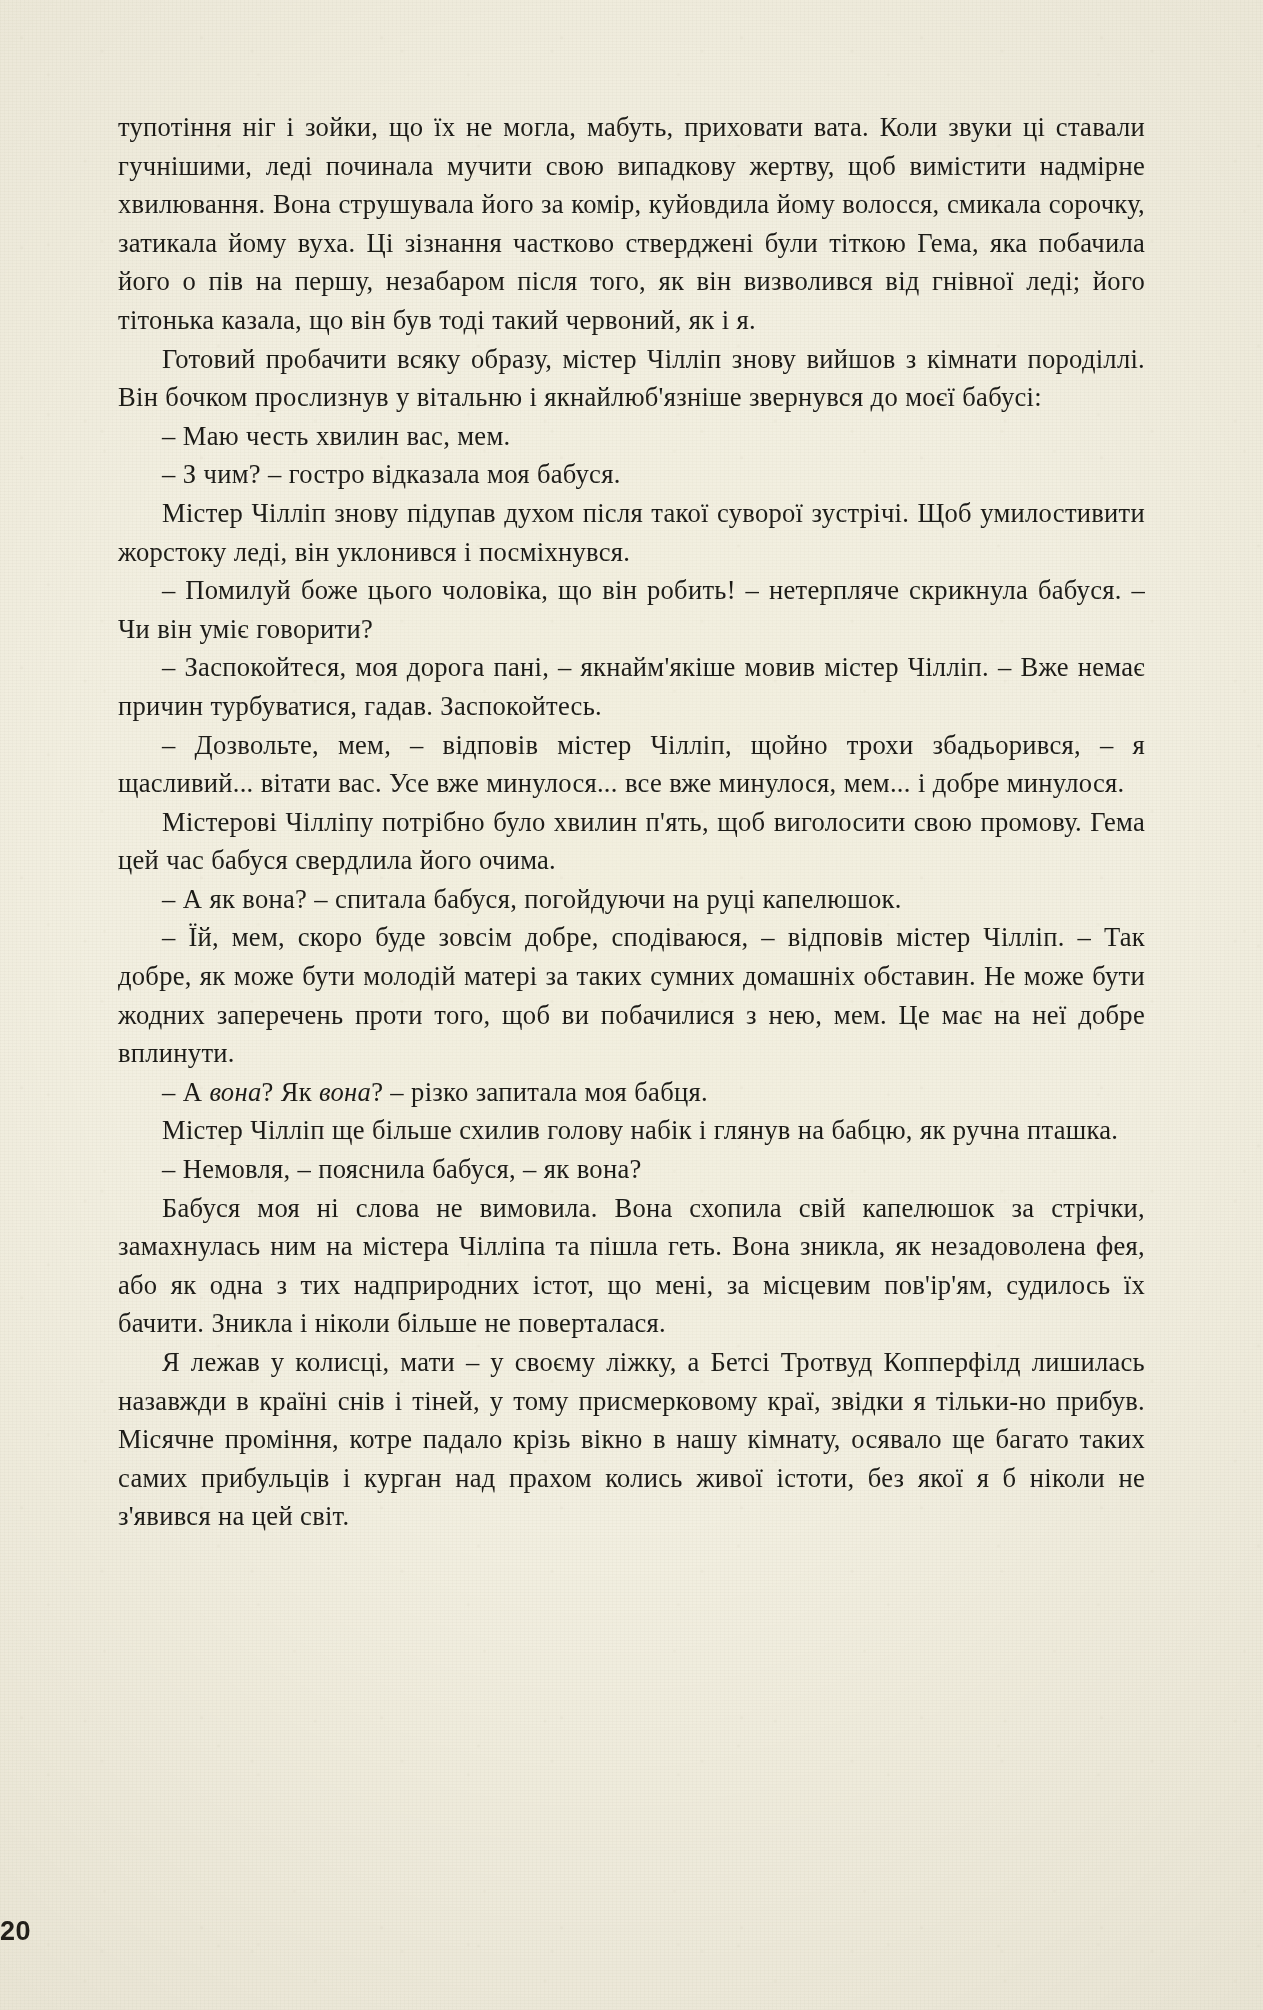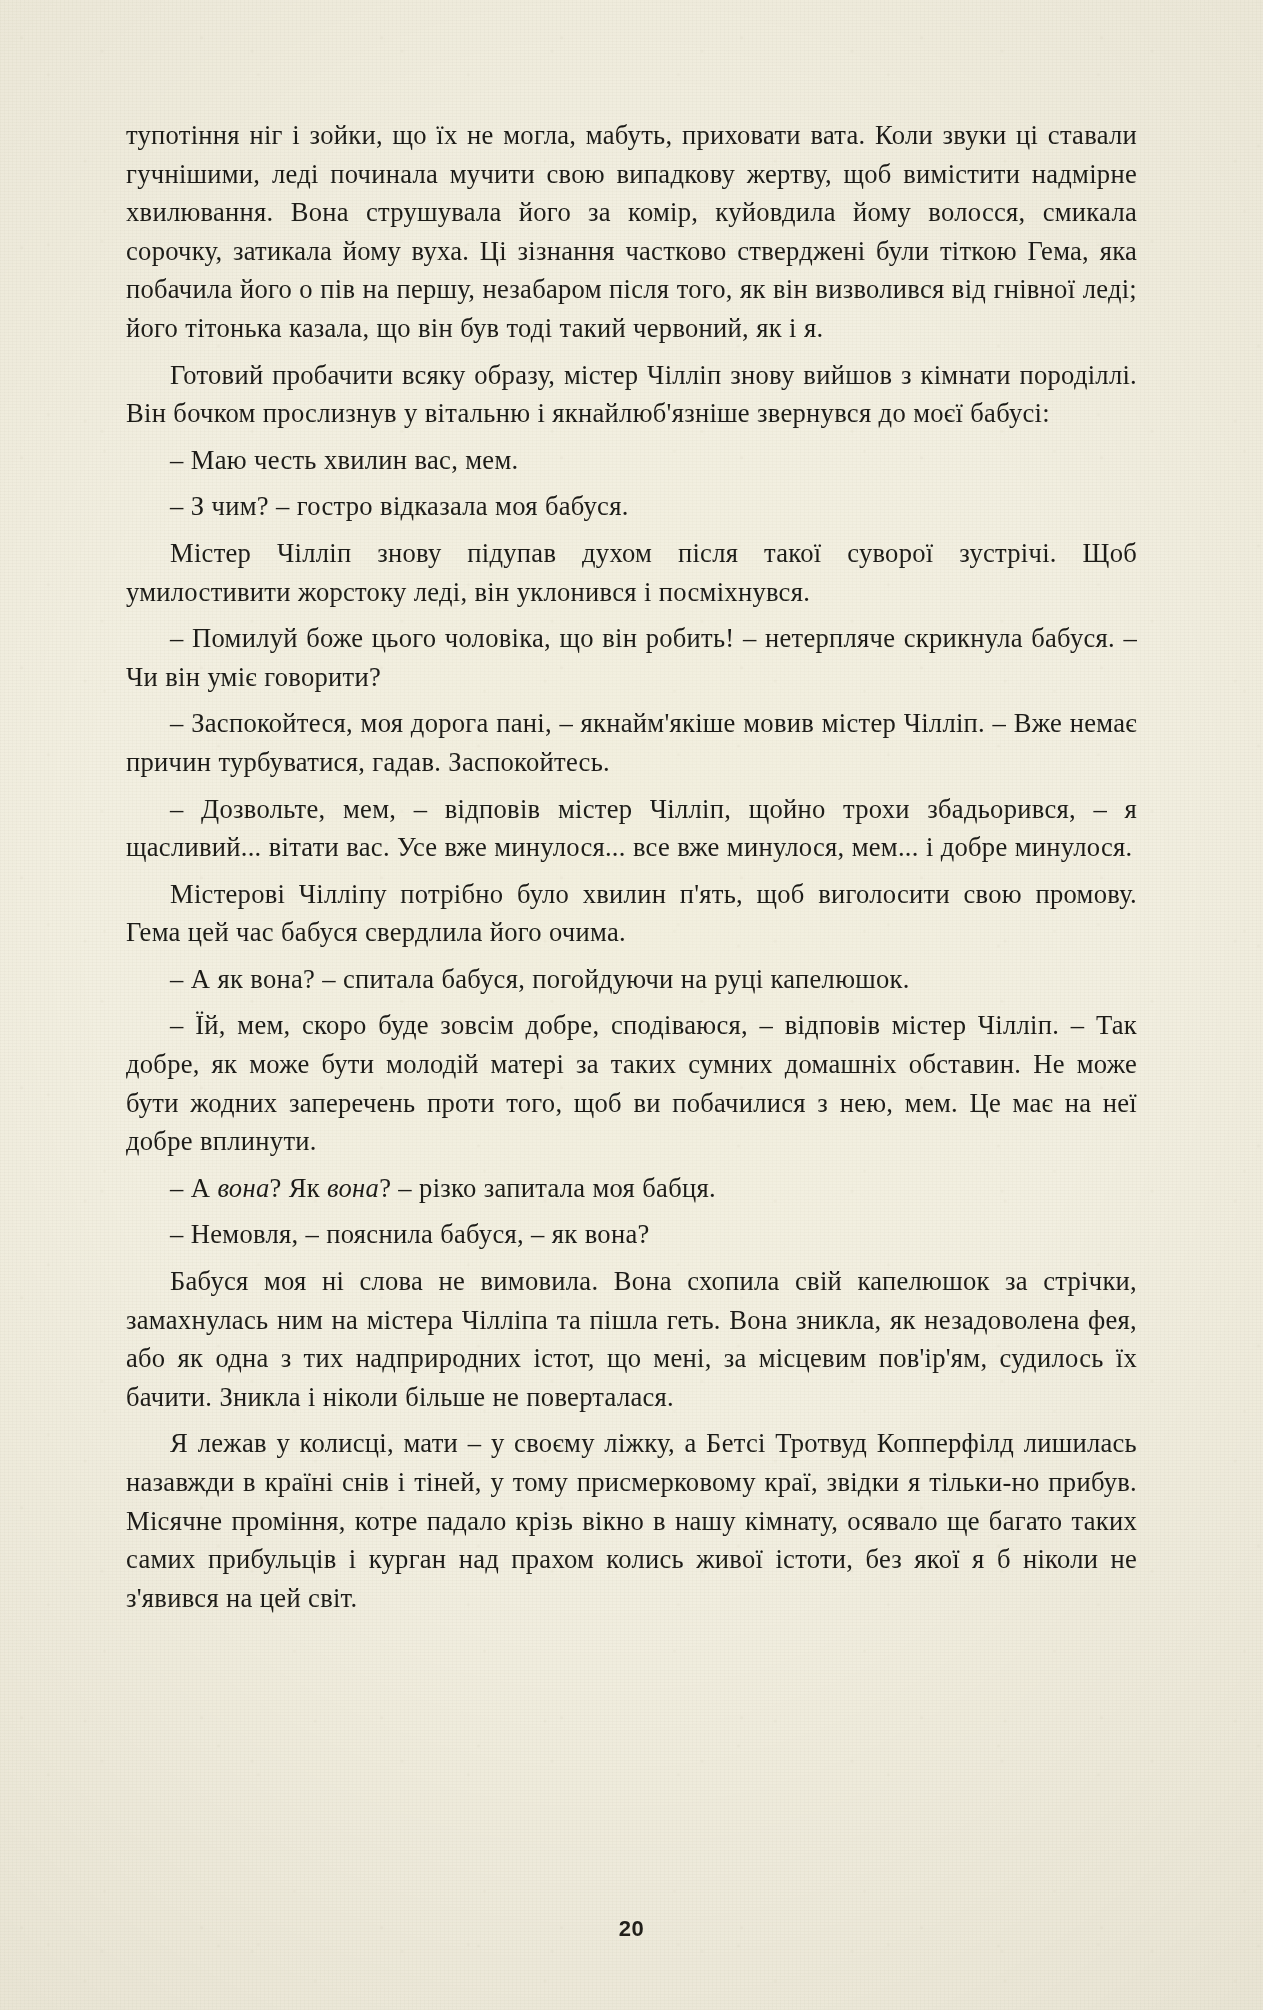--- a/index.html
+++ b/index.html
@@ -56,37 +56,37 @@
     font-size: 26.6px;
     line-height: 38.6px;
     text-align: justify;
     text-justify: inter-word;
     letter-spacing: 0.01em;
     word-spacing: 0.01em;
     hyphens: none;
   }
 
   .para {
-    margin: 8px;
+    margin: 0;
     text-indent: 44px;
   }
   .para.cont {
     text-indent: 0;
   }
   .para em {
     font-style: italic;
   }
 
   .folio {
     position: absolute;
     left: 0;
     right: 0;
     top: 1916px;
-    text-align: center;
-    font-size: 22px;
+    text-align: left;
+    font-size: 27px;
     font-family: "Liberation Sans", "DejaVu Sans", sans-serif;
     font-weight: 700;
     letter-spacing: 0.02em;
     color: #211f1a;
   }
 </style>
 </head>
 <body>
 
 <div class="paper-texture"></div>
@@ -99,19 +99,20 @@
       <p class="para">– Маю честь хвилин вас, мем.</p>
       <p class="para">– З чим? – гостро відказала моя бабуся.</p>
       <p class="para">Містер Чілліп знову підупав духом після такої суворої зустрічі. Щоб умилостивити жорстоку леді, він уклонився і посміхнувся.</p>
       <p class="para">– Помилуй боже цього чоловіка, що він робить! – нетерпляче скрикнула бабуся. – Чи він уміє говорити?</p>
       <p class="para">– Заспокойтеся, моя дорога пані, – якнайм'якіше мовив містер Чілліп. – Вже немає причин турбуватися, гадав. Заспокойтесь.</p>
       <p class="para">– Дозвольте, мем, – відповів містер Чілліп, щойно трохи збадьорився, – я щасливий... вітати вас. Усе вже минулося... все вже минулося, мем... і добре минулося.</p>
       <p class="para">Містерові Чілліпу потрібно було хвилин п'ять, щоб виголосити свою промову. Гема цей час бабуся свердлила його очима.</p>
       <p class="para">– А як вона? – спитала бабуся, погойдуючи на руці капелюшок.</p>
       <p class="para">– Їй, мем, скоро буде зовсім добре, сподіваюся, – відповів містер Чілліп. – Так добре, як може бути молодій матері за таких сумних домашніх обставин. Не може бути жодних заперечень проти того, щоб ви побачилися з нею, мем. Це має на неї добре вплинути.</p>
       <p class="para"><span>– А </span><em>вона</em><span>? Як </span><em>вона</em><span>? – різко запитала моя бабця.</span></p>
+      <p class="para">Містер Чілліп ще більше схилив голову набік і глянув на бабцю, як ручна пташка.</p>
       <p class="para">– Немовля, – пояснила бабуся, – як вона?</p>
       <p class="para">Бабуся моя ні слова не вимовила. Вона схопила свій капелюшок за стрічки, замахнулась ним на містера Чілліпа та пішла геть. Вона зникла, як незадоволена фея, або як одна з тих надприродних істот, що мені, за місцевим пов'ір'ям, судилось їх бачити. Зникла і ніколи більше не поверталася.</p>
       <p class="para">Я лежав у колисці, мати – у своєму ліжку, а Бетсі Тротвуд Копперфілд лишилась назавжди в країні снів і тіней, у тому присмерковому краї, звідки я тільки-но прибув. Місячне проміння, котре падало крізь вікно в нашу кімнату, осявало ще багато таких самих прибульців і курган над прахом колись живої істоти, без якої я б ніколи не з'явився на цей світ.</p>
     </div>
 </div>
 
 <div class="folio">20</div>
 
 </body></html>

